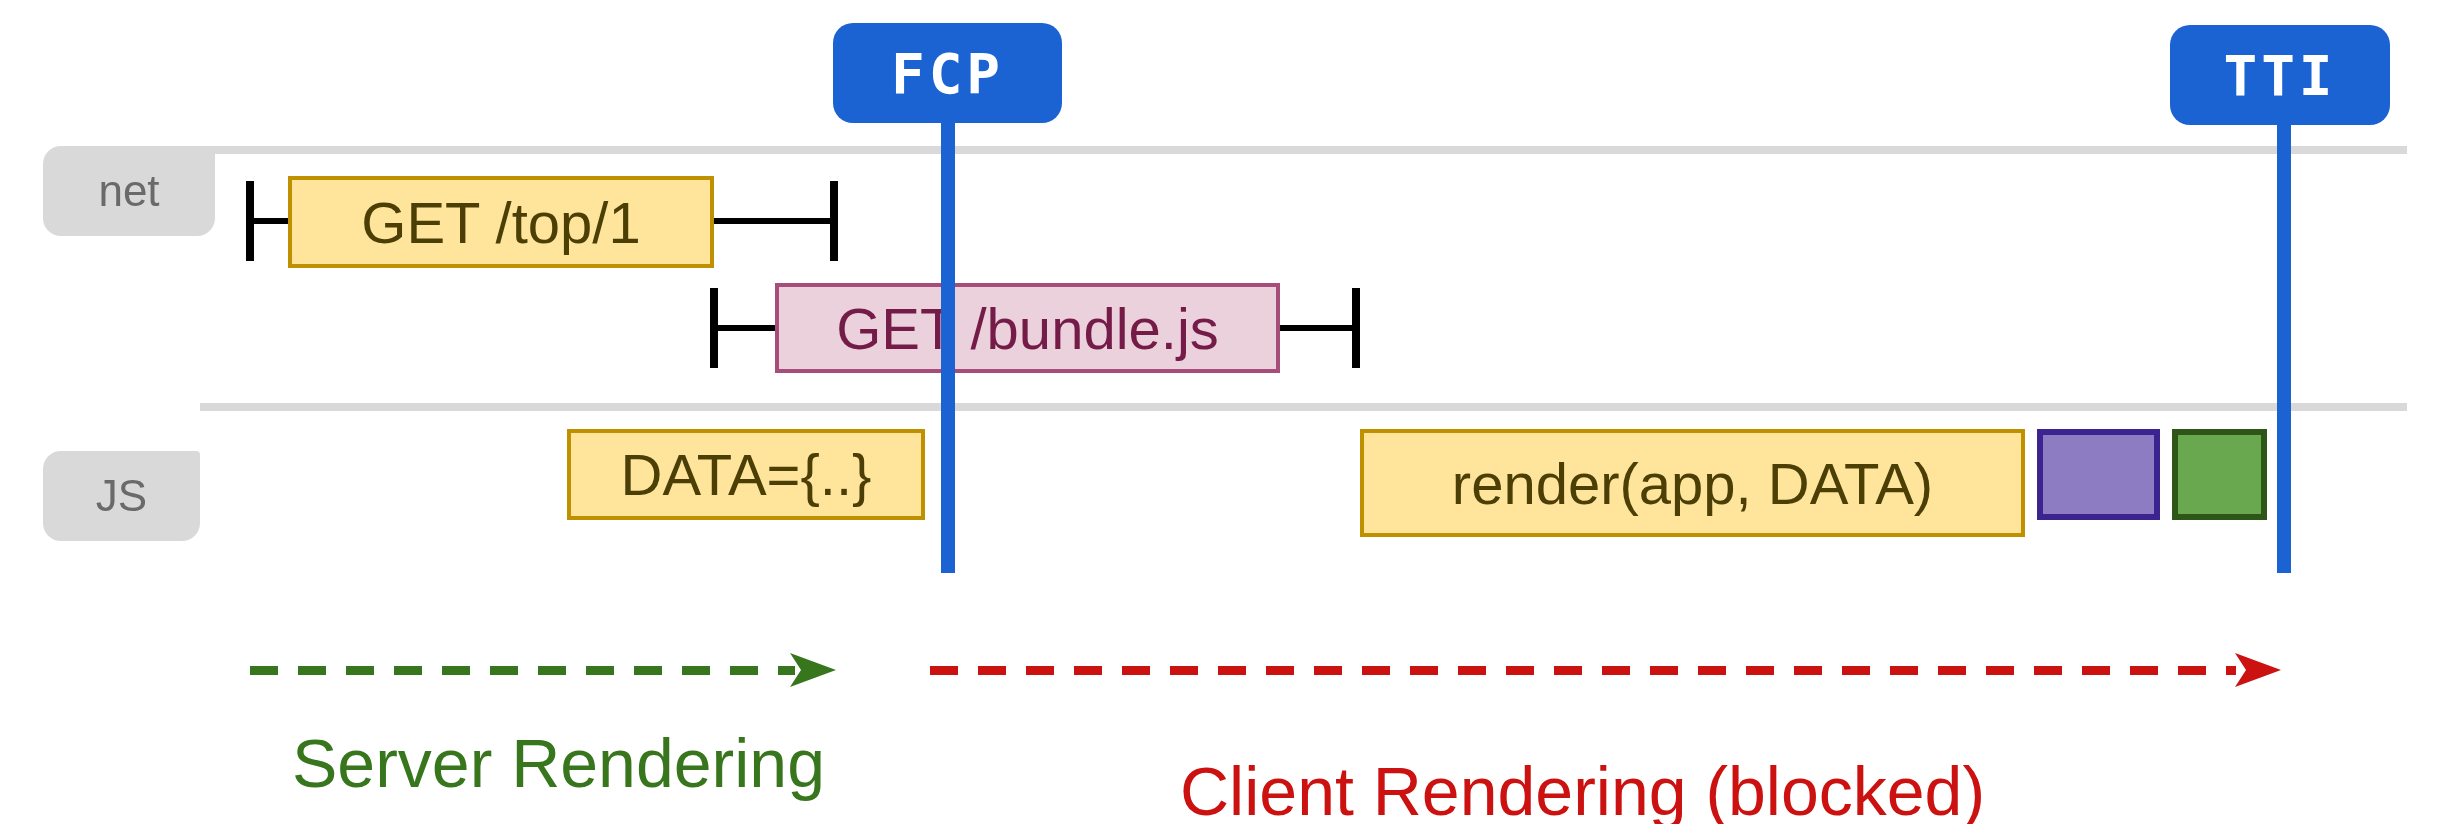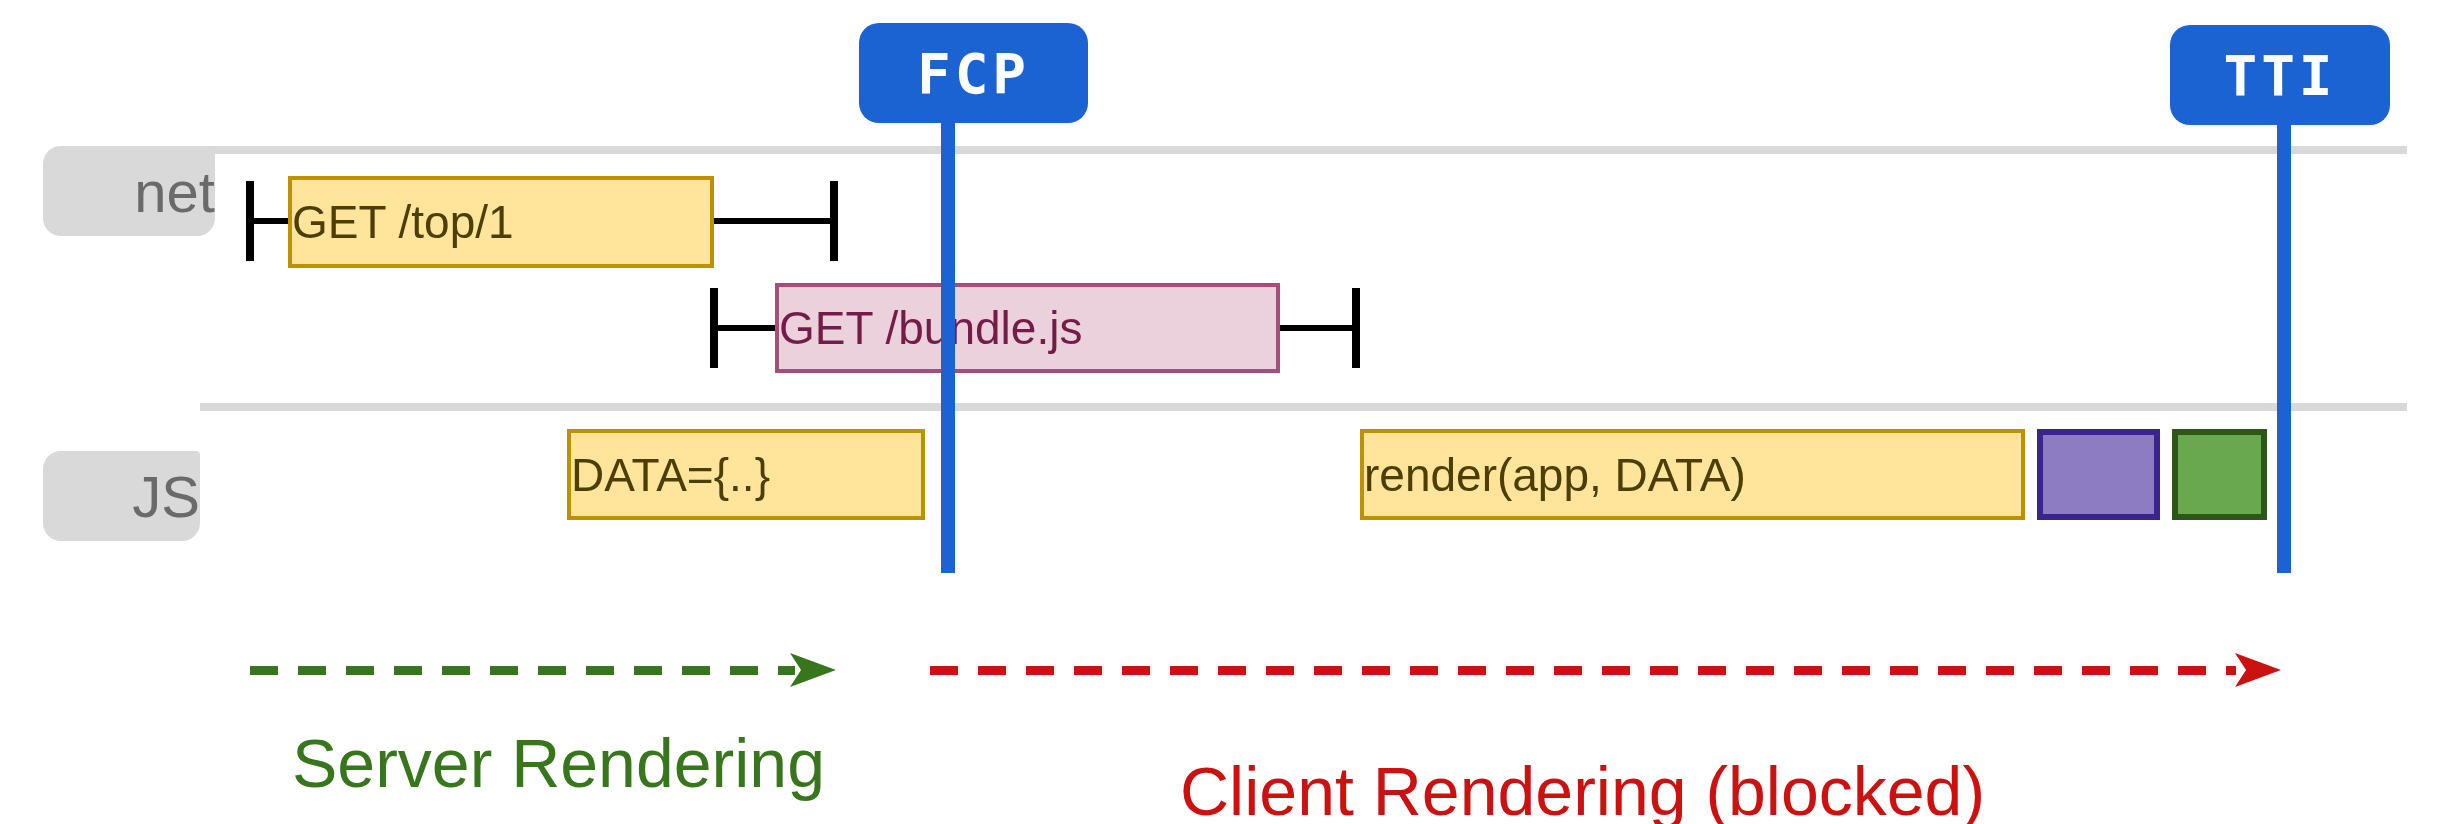--- a/index.html
+++ b/index.html
@@ -16,31 +16,31 @@
     font-family:"DejaVu Sans Mono",monospace;font-weight:bold;
     font-size:56px;letter-spacing:4px;z-index:6;
   }
   .vline{background:var(--blue);z-index:4;}
 
   
   .lane-line{background:var(--row_gray);z-index:0;}
   .lane-pill{
     background:var(--row_gray);color:var(--label_gray);
     border-radius:18px 4px 18px 18px;z-index:1;
-    display:flex;align-items:center;justify-content:flex-end;font-size:58px;
+    display:flex;align-items:center;justify-content:center;font-size:44px;
   }
 
   
   .tick{background:#000000;z-index:2;}
   .wline{background:#000000;z-index:2;}
 
   
   .tbox{
-    display:flex;align-items:center;justify-content:flex-start;
-    font-size:46px;z-index:3;white-space:nowrap;
+    display:flex;align-items:center;justify-content:center;
+    font-size:58px;z-index:3;white-space:nowrap;
   }
   .ybox{background:var(--yellow_fill);border:4px solid var(--yellow_border);color:var(--yellow_text);}
   .pbox{background:var(--pink_fill);border:4px solid var(--pink_border);color:var(--pink_text);}
   .purplebox{background:var(--purple_fill);border:6px solid var(--purple_border);}
   .greenbox{background:var(--green_fill);border:6px solid var(--green_border);}
 
   
   .dash-green{
     height:9px;z-index:2;
     background:repeating-linear-gradient(to right,var(--arrow_green) 0 28px,transparent 28px 48px);
@@ -68,21 +68,21 @@
   <div class="abs lane-pill" style="left:43px;top:146px;width:172px;height:90px;">
     <span>net</span>
   </div>
   <div class="abs lane-pill" style="left:43px;top:403px;width:157px;height:90px;margin-top:48px;">
     <span>JS</span>
   </div>
 
   <div class="abs vline" style="left:941px;top:118px;width:14px;height:455px;"></div>
   <div class="abs vline" style="left:2277px;top:120px;width:14px;height:453px;"></div>
 
-  <div class="abs badge" style="left:859px;top:23px;width:229px;height:100px;">
+  <div class="abs badge" style="left:833px;top:23px;width:229px;height:100px;">
     <span>FCP</span>
   </div>
   <div class="abs badge" style="left:2170px;top:25px;width:220px;height:100px;">
     <span>TTI</span>
   </div>
 
   <div class="abs tick" style="left:246px;top:181px;width:8px;height:80px;"></div>
   <div class="abs wline" style="left:252px;top:218px;width:38px;height:6px;"></div>
   <div class="abs tbox ybox" style="left:288px;top:176px;width:426px;height:92px;">
     <span>GET /top/1</span>
@@ -94,21 +94,21 @@
   <div class="abs wline" style="left:716px;top:325px;width:59px;height:6px;"></div>
   <div class="abs tbox pbox" style="left:775px;top:283px;width:505px;height:90px;">
     <span>GET /bundle.js</span>
   </div>
   <div class="abs wline" style="left:1280px;top:325px;width:72px;height:6px;"></div>
   <div class="abs tick" style="left:1352px;top:288px;width:8px;height:80px;"></div>
 
   <div class="abs tbox ybox" style="left:567px;top:429px;width:358px;height:91px;">
     <span>DATA={..}</span>
   </div>
-  <div class="abs tbox ybox" style="left:1360px;top:429px;width:665px;height:91px;">
+  <div class="abs tbox ybox" style="left:1360px;top:429px;width:665px;height:108px;">
     <span>render(app, DATA)</span>
   </div>
   <div class="abs tbox purplebox" style="left:2037px;top:429px;width:123px;height:91px;"></div>
   <div class="abs tbox greenbox" style="left:2172px;top:429px;width:95px;height:91px;"></div>
 
   <div class="abs dash-green" style="left:250px;top:666px;width:545px;"></div>
   <svg class="abs ah-green" style="left:790px;top:652px;" width="46" height="36" viewBox="0 0 46 36">
     <path d="M0 1 L46 18 L0 35 L11 18 Z" fill="currentColor"></path>
   </svg>
 

